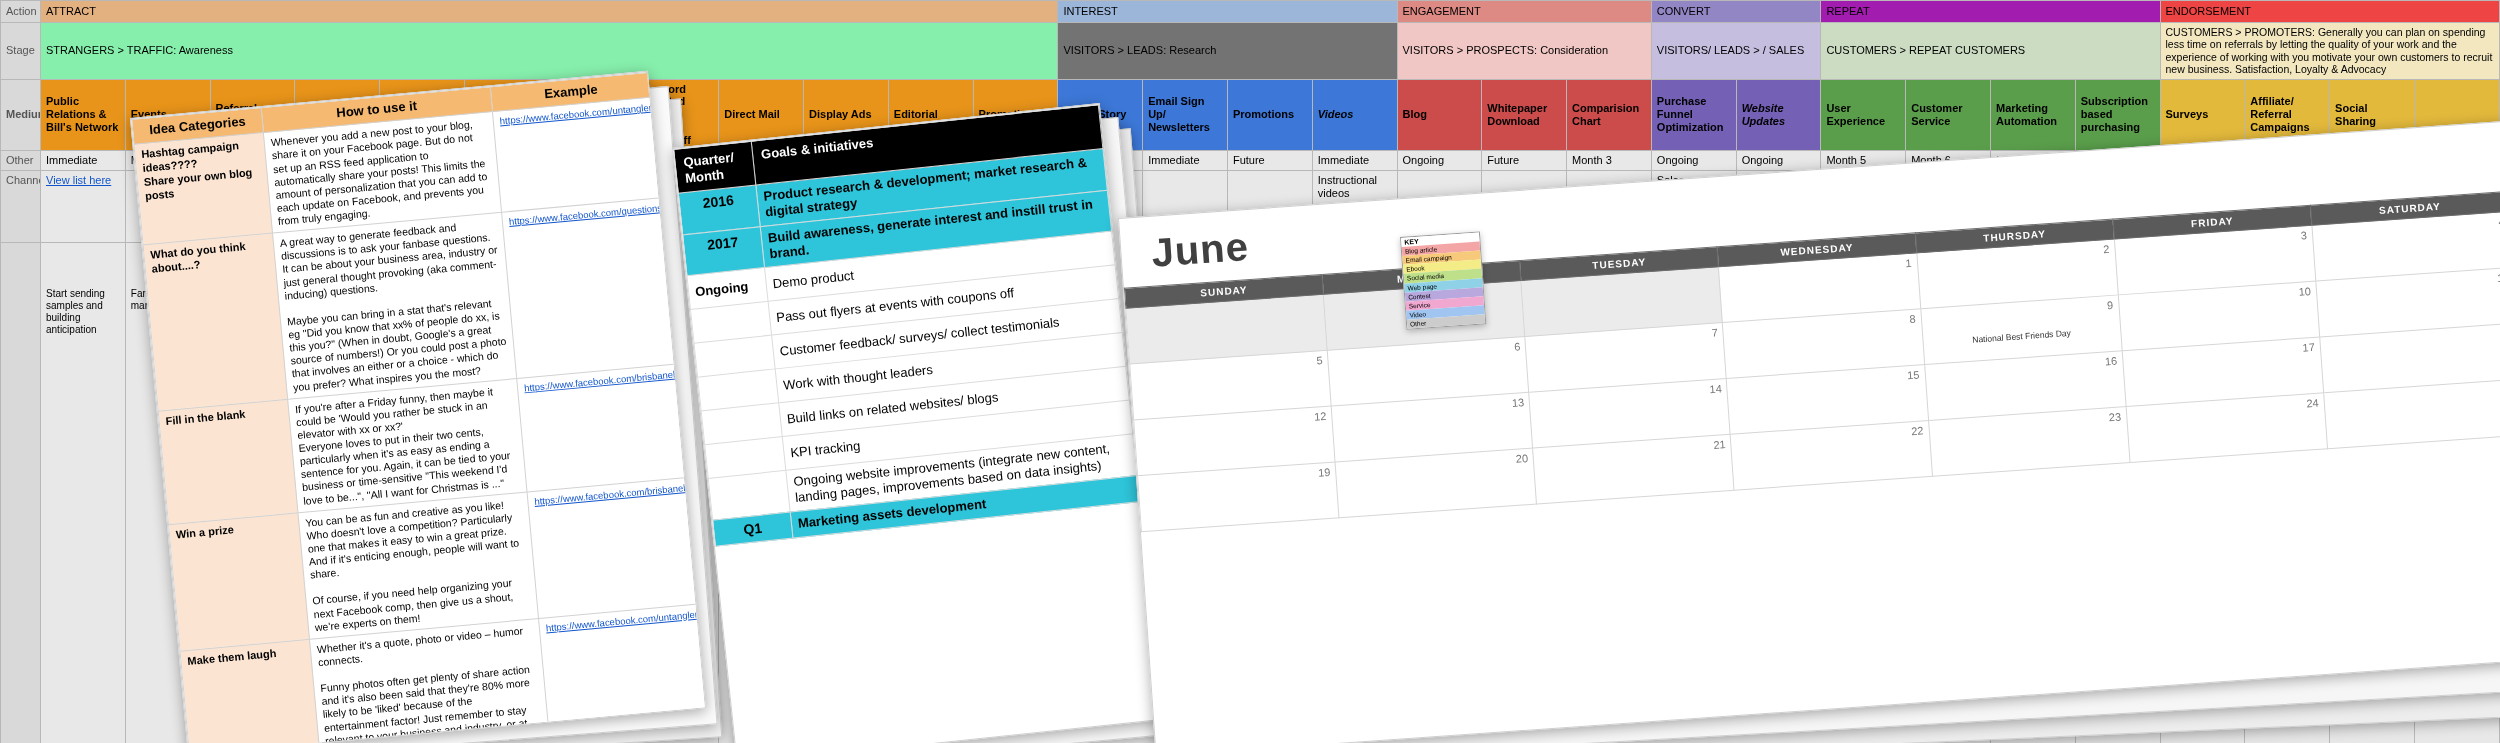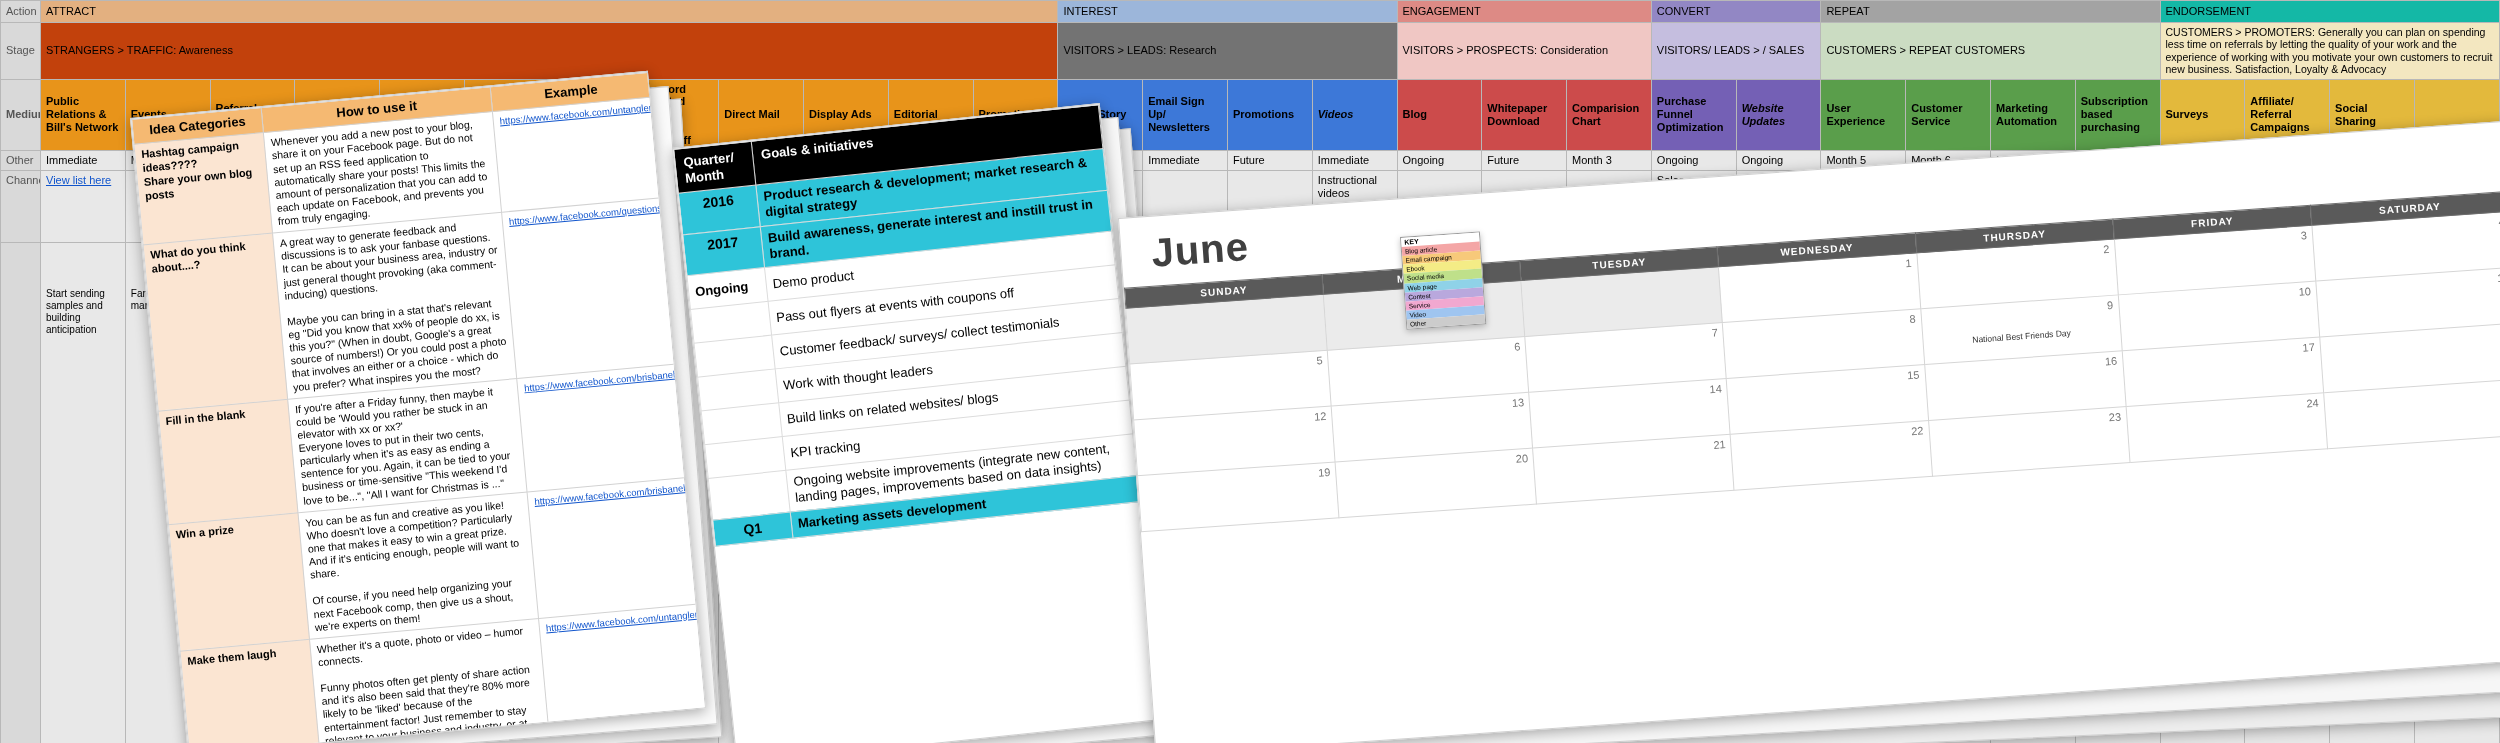--- a/index.html
+++ b/index.html
@@ -173,26 +173,26 @@
 
 <div id="sheet">
   <table class="grid">
     <tbody id="grid-body">
         <tr class="r-action">
           <td class="rowhdr">Action</td>
           <td class="bold" colspan="12" style="background: rgb(227, 176, 128);">ATTRACT</td>
           <td class="bold" colspan="4" style="background: rgb(156, 182, 218);">INTEREST</td>
           <td class="bold" colspan="3" style="background: rgb(221, 138, 133);">ENGAGEMENT</td>
           <td class="bold" colspan="2" style="background: rgb(146, 135, 196);">CONVERT</td>
-          <td class="bold" colspan="4" style="background: #a3a3a3;">REPEAT</td>
-          <td class="bold" colspan="4" style="background: #14b8a6;">ENDORSEMENT</td>
+          <td class="bold" colspan="4" style="background: #a21caf;">REPEAT</td>
+          <td class="bold" colspan="4" style="background: #ef4444;">ENDORSEMENT</td>
         </tr>
         <tr class="r-stage">
           <td class="rowhdr">Stage</td>
-          <td colspan="12" style="background: #c2410c;">STRANGERS &gt; TRAFFIC: Awareness</td>
+          <td colspan="12" style="background: #86efac;">STRANGERS &gt; TRAFFIC: Awareness</td>
           <td colspan="4" style="background: #737373;">VISITORS &gt; LEADS: Research</td>
           <td colspan="3" style="background: rgb(240, 199, 196);">VISITORS &gt; PROSPECTS:  Consideration</td>
           <td colspan="2" style="background: rgb(197, 190, 223);">VISITORS/ LEADS &gt; / SALES</td>
           <td colspan="4" style="background: rgb(203, 220, 194);">CUSTOMERS &gt; REPEAT CUSTOMERS</td>
           <td colspan="4" style="background: rgb(243, 231, 192); font-size: 10.5px;">CUSTOMERS &gt; PROMOTERS: Generally you can plan on spending less time on referrals by letting the quality of your work and the experience of working with you motivate your own customers to recruit new business. Satisfaction, Loyalty &amp; Advocacy</td>
         </tr>
         <tr class="r-medium">
           <td class="rowhdr">Medium</td>
           <td style="background: rgb(232, 148, 26); width: 84px;">Public Relations &amp; Bill's Network</td>
           <td style="background: rgb(232, 148, 26); width: 84px;">Events</td>

